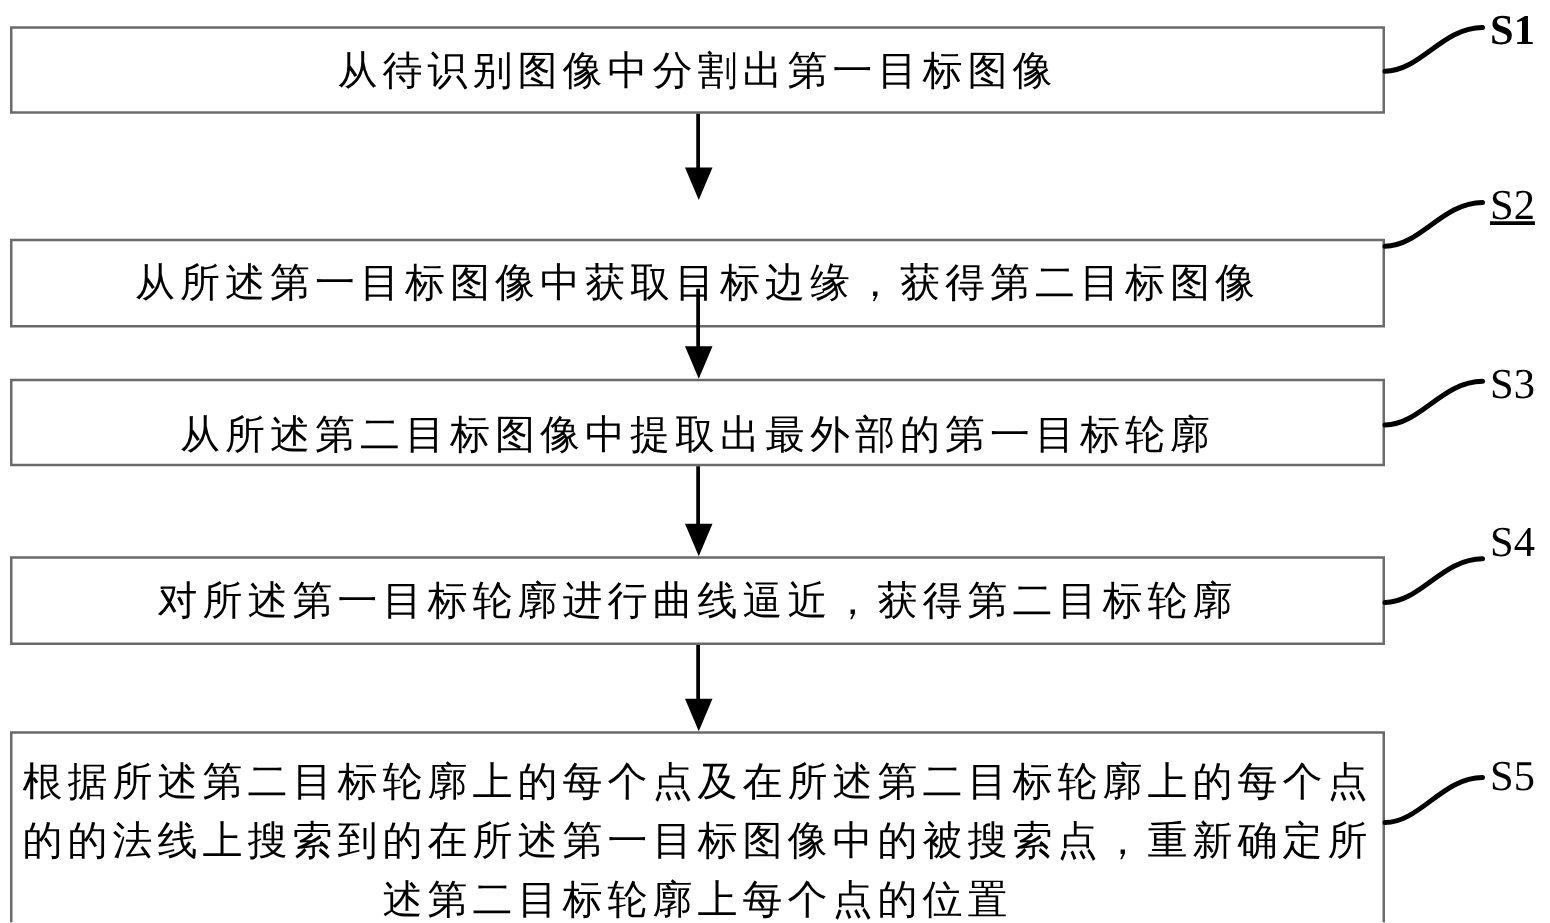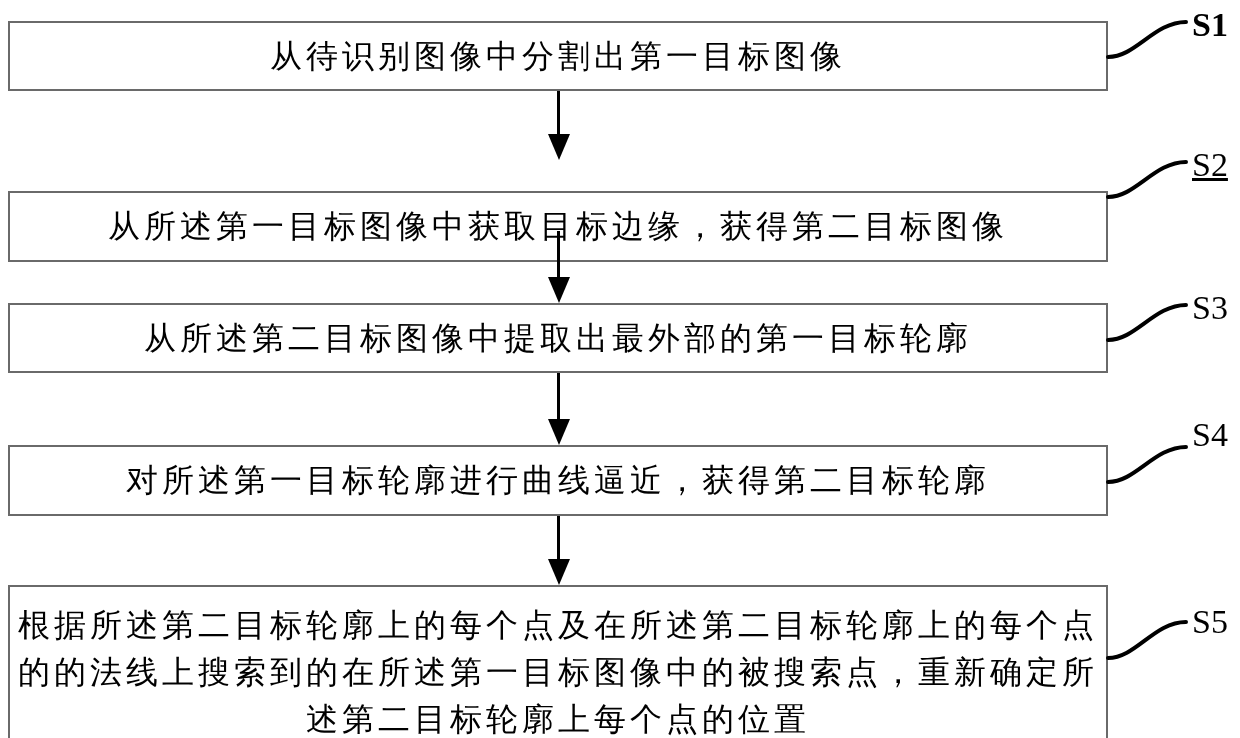--- a/index.html
+++ b/index.html
@@ -93,21 +93,21 @@
     <div class="box-text">从所述第一目标图像中获取目标边缘，获得第二目标图像</div>
   </div>
   <svg class="connector" style="left:1108px;top:158px;" viewBox="0 0 80 46">
     <path d="M 0,39 C 28,39 46,4 78,4"></path>
   </svg>
   <div class="step-label" style="top:146px;text-decoration:underline;">S2</div>
 
   <div class="arrow-line" style="top:231px;height:48px;"></div>
   <div class="arrow-head" style="top:277px;"></div>
 
-  <div class="box" style="top:303px;height:70px;">
+  <div class="box" style="top:303px;height:70px;align-items:flex-end;">
     <div class="box-text">从所述第二目标图像中提取出最外部的第一目标轮廓</div>
   </div>
   <svg class="connector" style="left:1108px;top:301px;" viewBox="0 0 80 46">
     <path d="M 0,39 C 28,39 46,4 78,4"></path>
   </svg>
   <div class="step-label" style="top:289px;">S3</div>
 
   <div class="arrow-line" style="top:373px;height:48px;"></div>
   <div class="arrow-head" style="top:419px;"></div>
 

